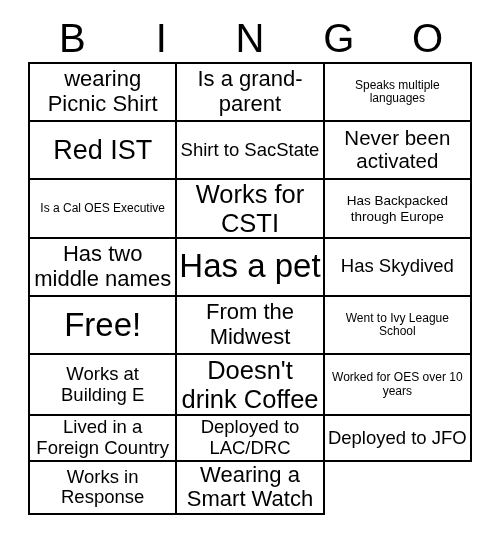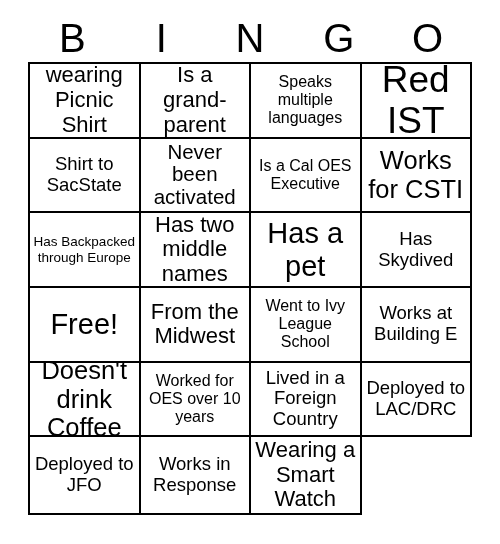--- a/index.html
+++ b/index.html
@@ -46,21 +46,21 @@
   }
 
   
   #grid {
     position: absolute;
     left: 28px;
     top: 62px;
     width: 444px;
     height: 453px;
     display: grid;
-    grid-template-columns: repeat(4, 1fr);
+    grid-template-columns: repeat(3, 1fr);
     grid-template-rows: repeat(5, 1fr);
     border-top: 2px solid #000000;
     border-left: 2px solid #000000;
     box-sizing: border-box;
     background: #ffffff;
   }
 
   .cell {
     border-right: 2px solid #000000;
     border-bottom: 2px solid #000000;
@@ -76,25 +76,25 @@
   .cell-text {
     display: block;
     width: 100%;
     line-height: 1.12;
     color: #000000;
     word-wrap: break-word;
     hyphens: manual;
   }
 
   
-  .fs-xxl .cell-text { font-size: 29px; }
-  .fs-xl  .cell-text { font-size: 37px; }
+  .fs-xxl .cell-text { font-size: 33px; }
+  .fs-xl  .cell-text { font-size: 27px; }
   .fs-lg  .cell-text { font-size: 22px; }
   .fs-md  .cell-text { font-size: 18.5px; }
-  .fs-sm  .cell-text { font-size: 16px; }
+  .fs-sm  .cell-text { font-size: 12px; }
   .fs-xs  .cell-text { font-size: 13.5px; }
 </style>
 </head>
 <body>
 
 <div id="bingo-card">
 
   <div id="header-row">
       <div class="header-letter">B</div>
       <div class="header-letter">I</div>

